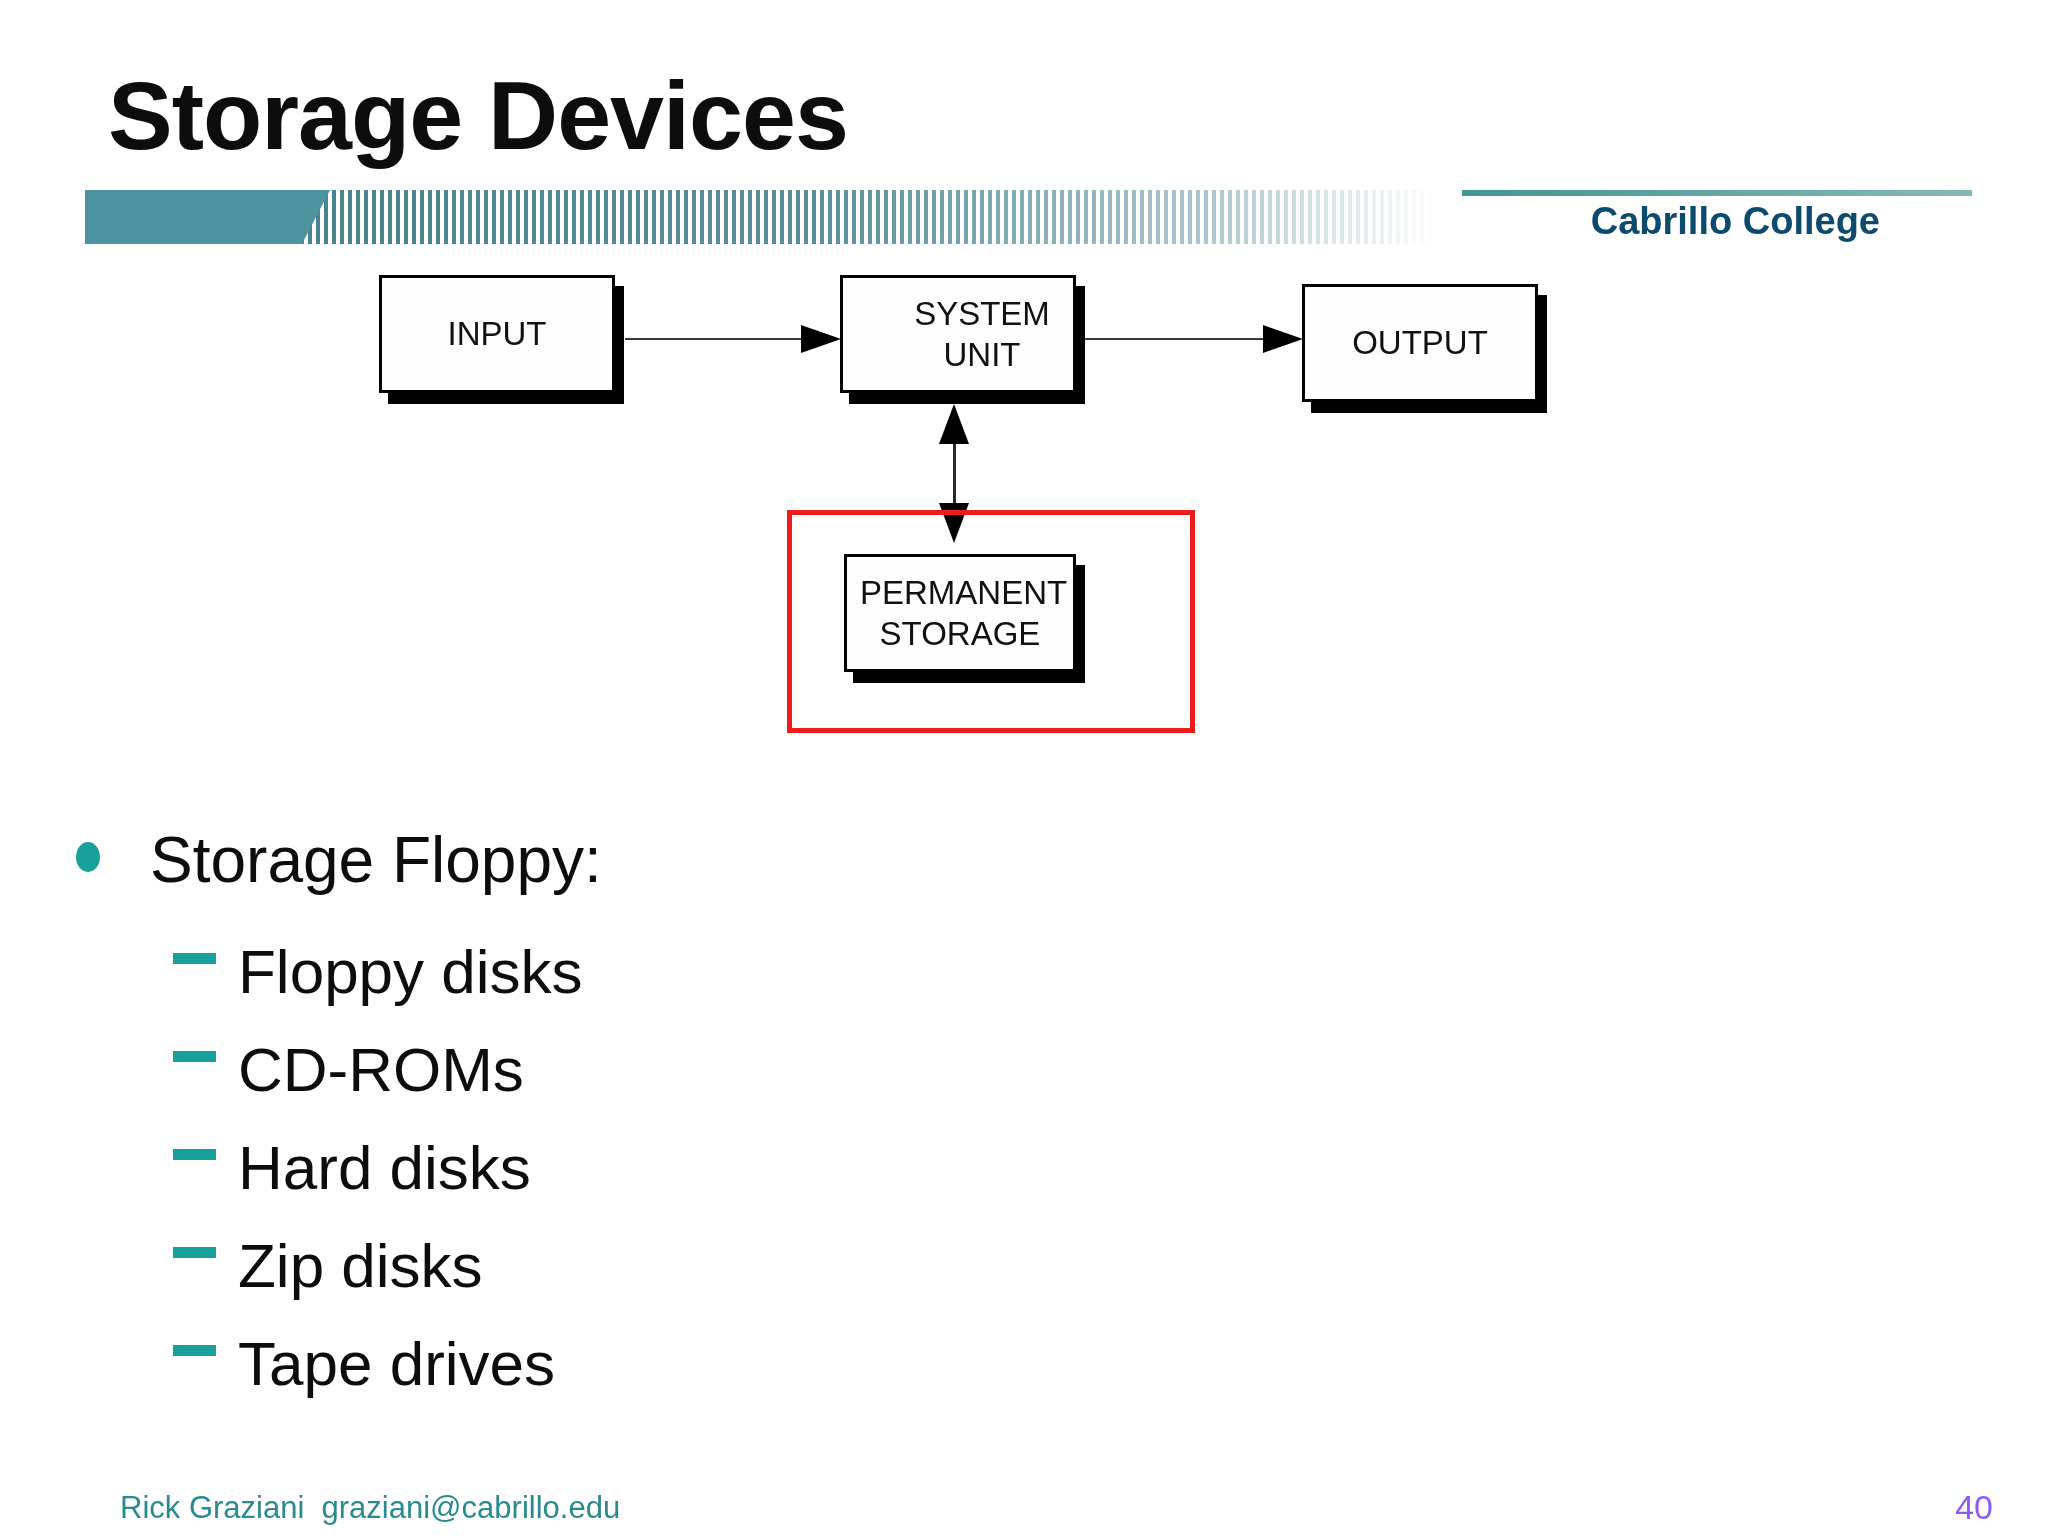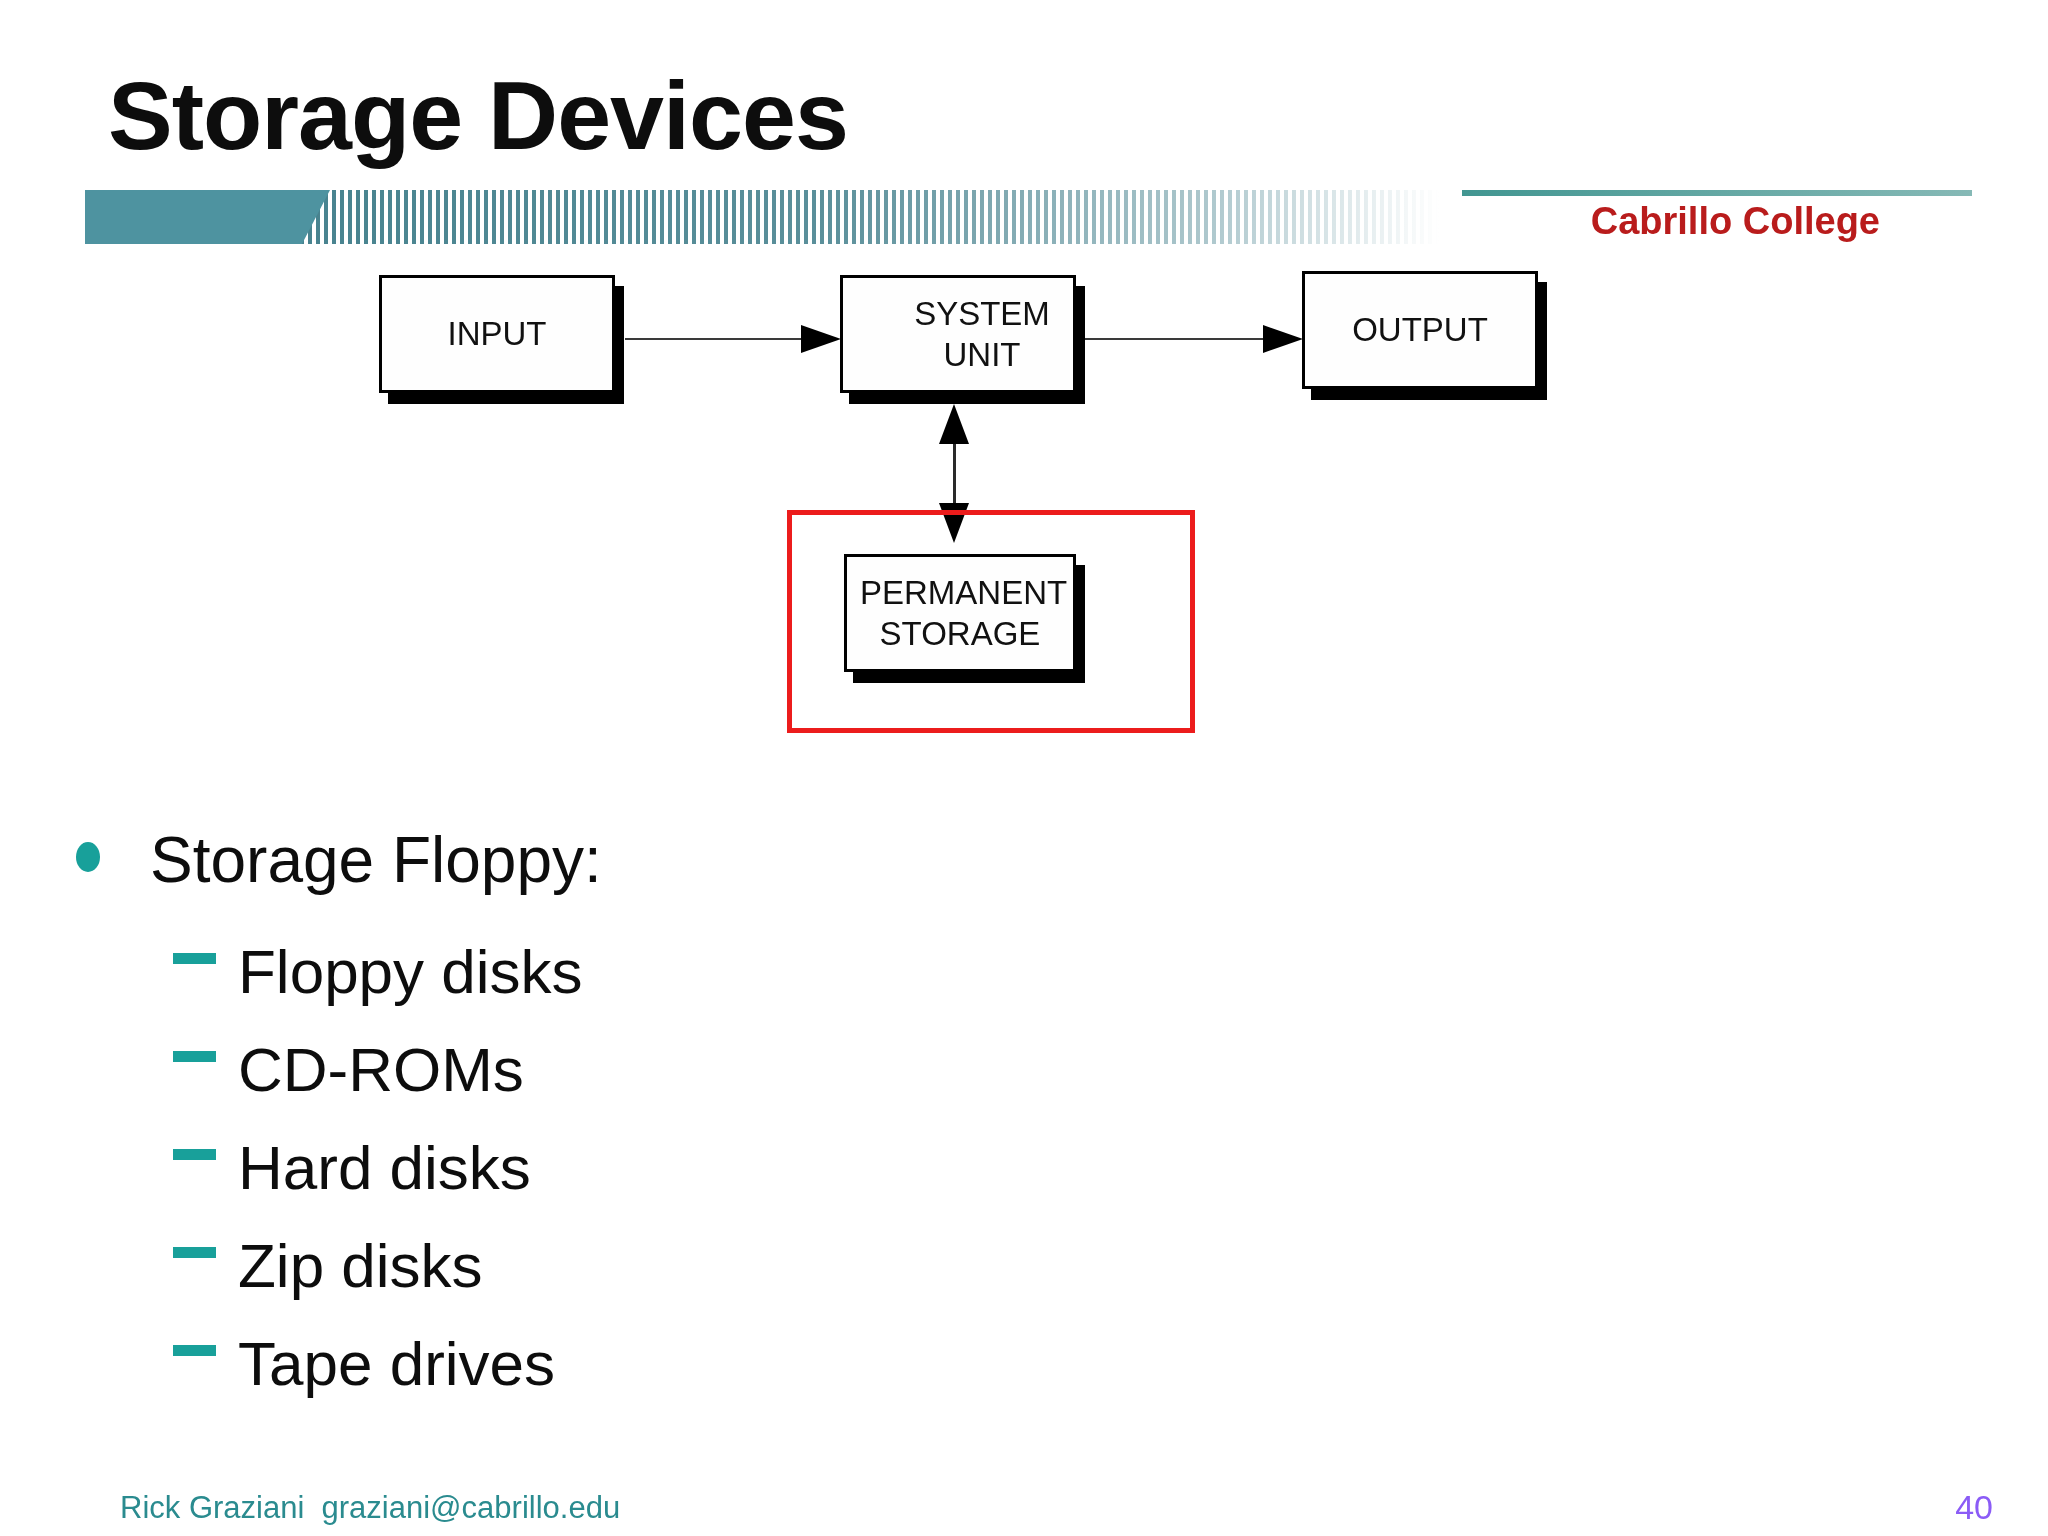--- a/index.html
+++ b/index.html
@@ -28,35 +28,35 @@
                       rgba(255,255,255,0.55) 78%, #ffffff 98%),
       repeating-linear-gradient(90deg,#48838f 0px,#48838f 4px,#ffffff 4px,#ffffff 8px);
   }
   .bar-block{
     position:absolute;left:85px;top:190px;width:245px;height:54px;
     background:#4e93a0;
     clip-path:polygon(0 0,100% 0,calc(100% - 28px) 100%,0 100%);
   }
   .brand{
     position:absolute;left:1540px;top:200px;width:340px;
-    text-align:right;font-size:38px;font-weight:bold;color:#b91c1c;
+    text-align:right;font-size:38px;font-weight:bold;color:#0c4a6e;
     white-space:nowrap;
   }
   
   .fbox{
     position:absolute;width:236px;height:118px;
     background:#fefefe;border:3px solid #000;
     box-shadow:9px 11px 0 0 #000;
     box-sizing:border-box;
     display:flex;align-items:center;justify-content:center;
     font-size:33px;color:#111;text-align:center;line-height:1.25;
   }
   .fbox-input{left:379px;top:275px;}
   .fbox-system{left:840px;top:275px;padding-left:48px;}
-  .fbox-output{left:1302px;top:271px;}
+  .fbox-output{left:1302px;top:284px;}
   .fbox-storage{left:844px;top:554px;width:232px;}
   .fbox .lbl{display:block;width:200px;margin:0 auto;}
   .hline{position:absolute;height:2px;background:#3a3a3a;top:338px;}
   .hline-1{left:625px;width:178px;}
   .hline-2{left:1085px;width:180px;}
   .ah-right{
     position:absolute;width:0;height:0;top:325px;
     border-top:14px solid transparent;border-bottom:14px solid transparent;
     border-left:40px solid #000;
   }

